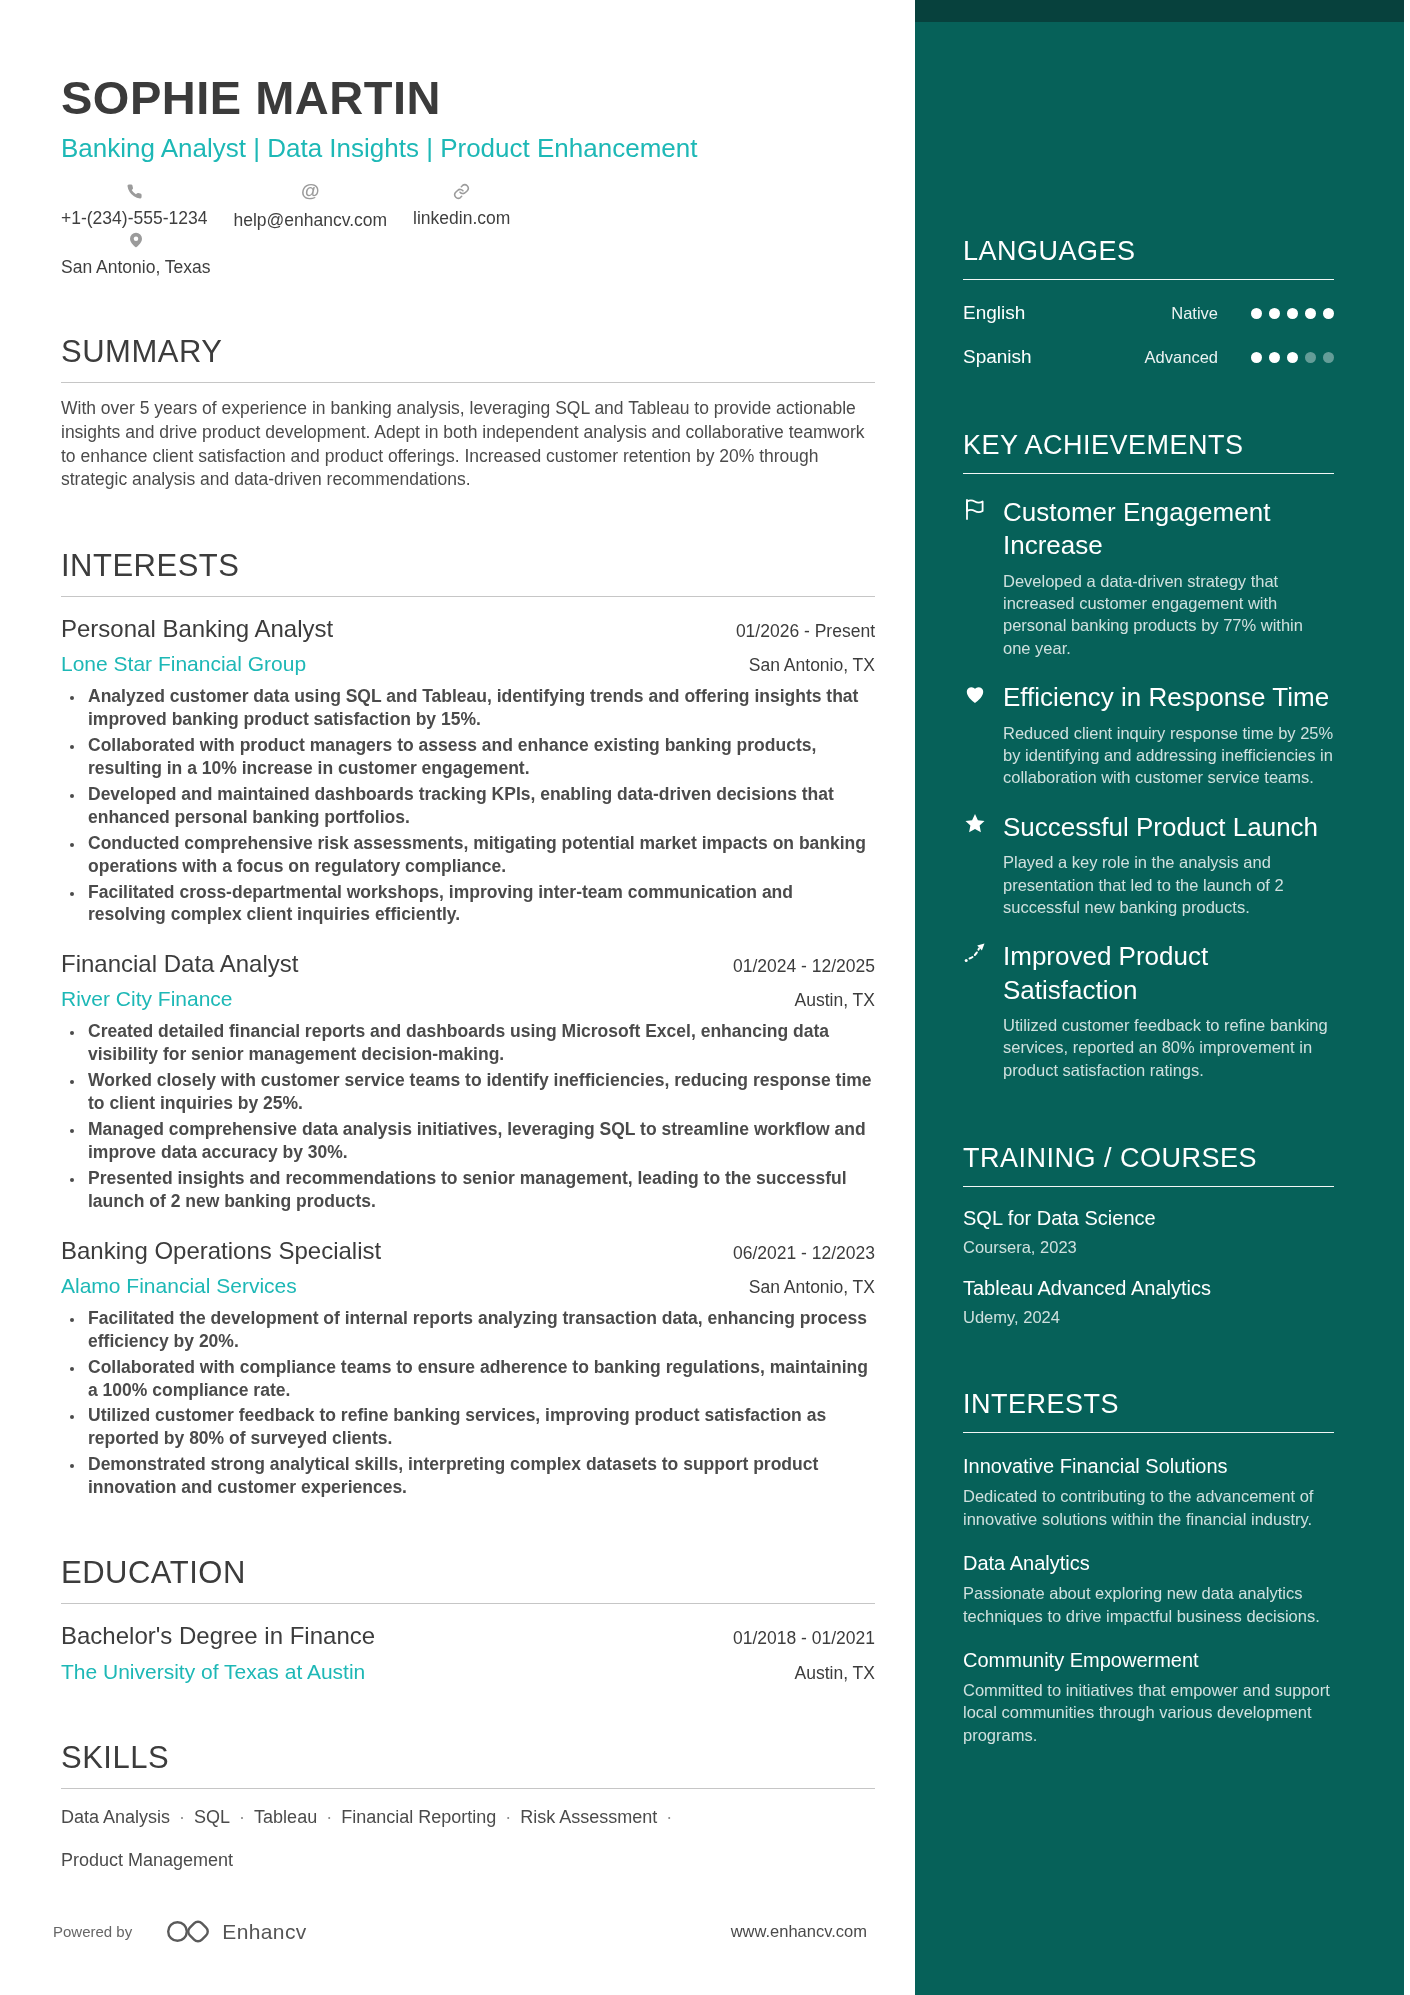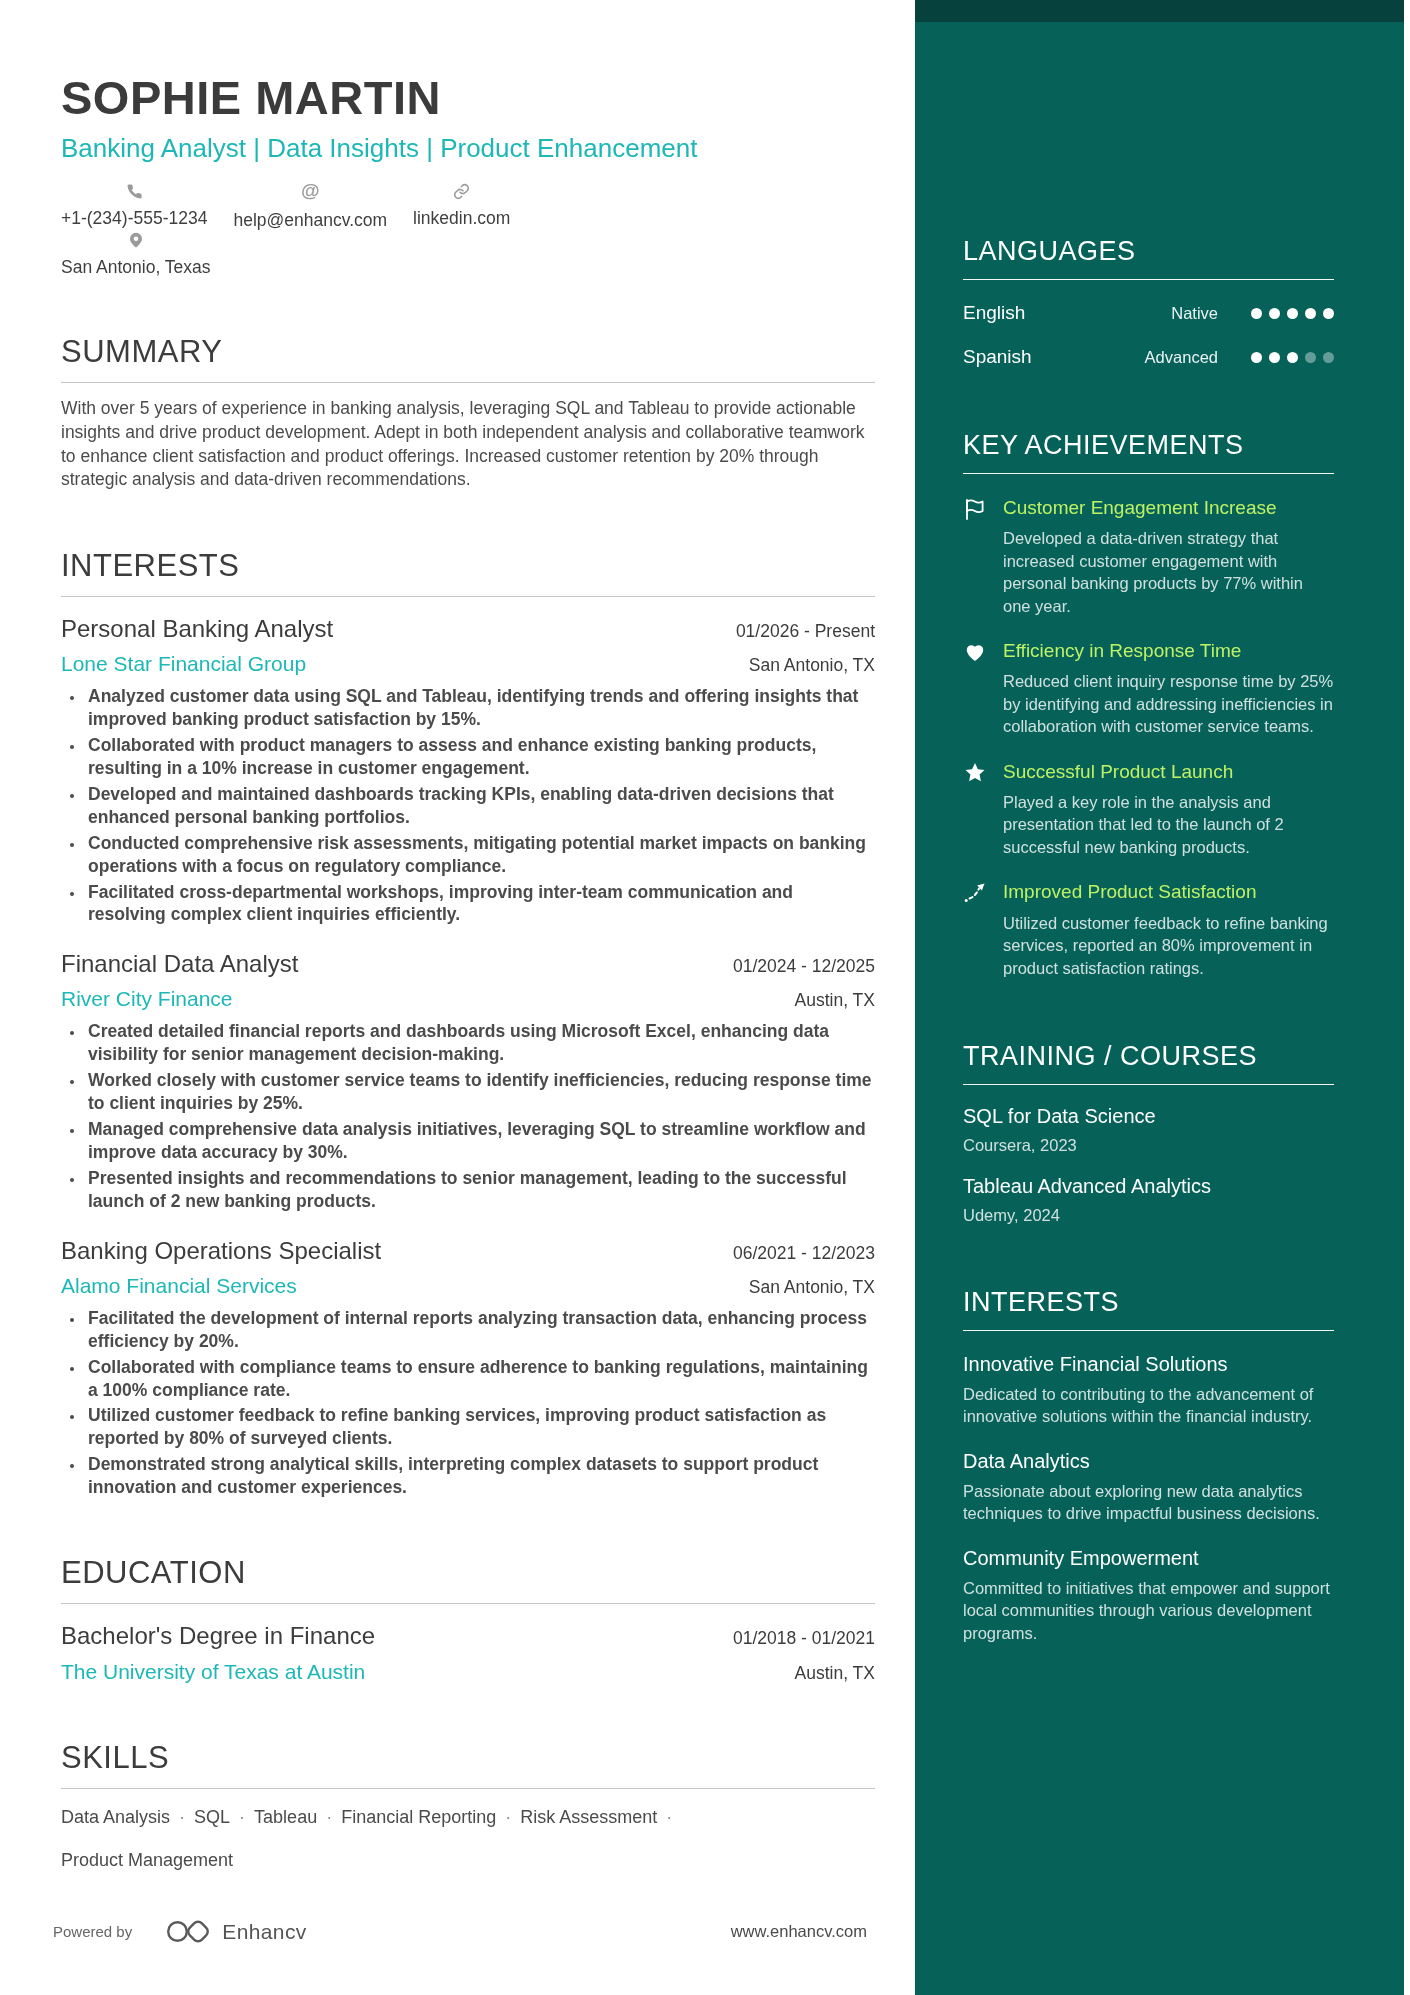--- a/index.html
+++ b/index.html
@@ -59,21 +59,21 @@
   .lang-row { display:flex; align-items:center; margin-top:22px; }
   .lang-name { font-size:19px; color:#ffffff; flex:1; }
   .lang-level { font-size:16.5px; color:rgba(255,255,255,.92); margin-right:26px; }
   .dots { display:inline-flex; }
   .dot { width:11px; height:11px; border-radius:50%; background:rgba(255,255,255,.38); margin-left:7px; display:inline-block; }
   .dot.on { background:#ffffff; }
 
   .sb-gap { margin-top:62px; }
   .ach { display:flex; margin-top:22px; }
   .ach-ic { width:26px; flex:0 0 26px; margin-right:14px; padding-top:1px; }
-  .ach-title { font-size:19px; color:#bef264; line-height:1.28; }
+  .ach-title { font-size:26px; color:#ffffff; line-height:1.28; }
   .ach-desc { font-size:16.5px; color:#cfe0de; line-height:1.36; margin-top:7px; }
 
   .course { margin-top:20px; }
   .course-title { font-size:20px; color:#ffffff; }
   .course-org { font-size:16.5px; color:#cfe0de; margin-top:8px; }
 
   .interest { margin-top:22px; }
   .interest-title { font-size:20px; color:#ffffff; }
   .interest-desc { font-size:16.5px; color:#cfe0de; line-height:1.36; margin-top:7px; }
 

